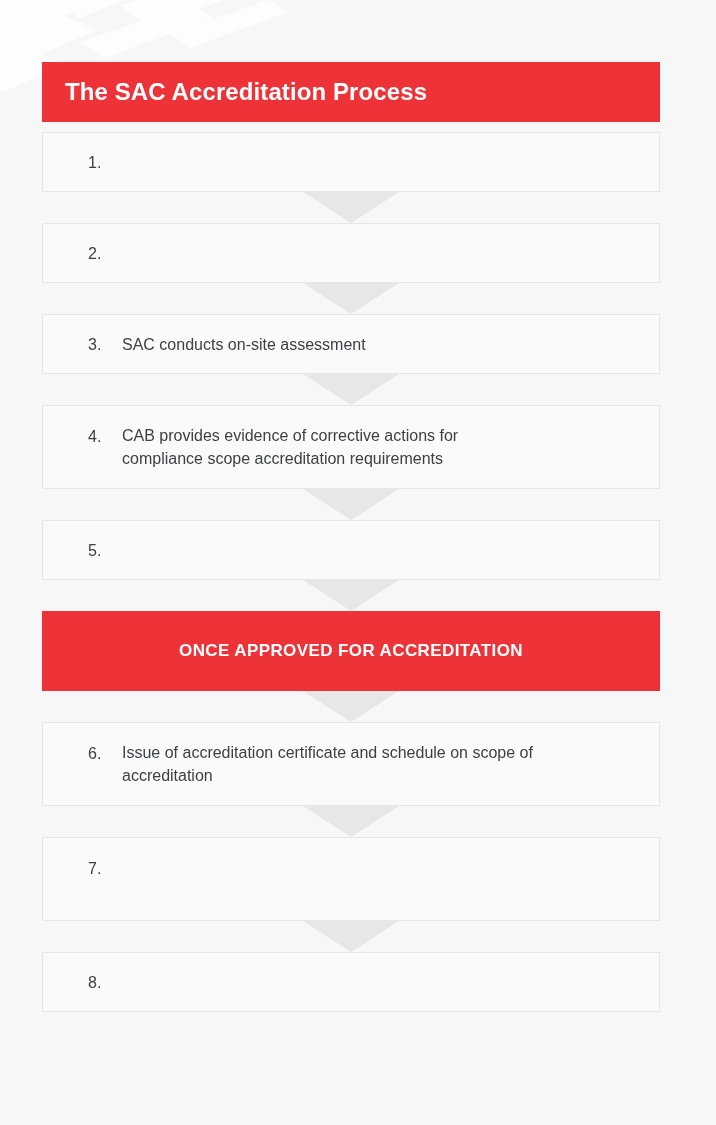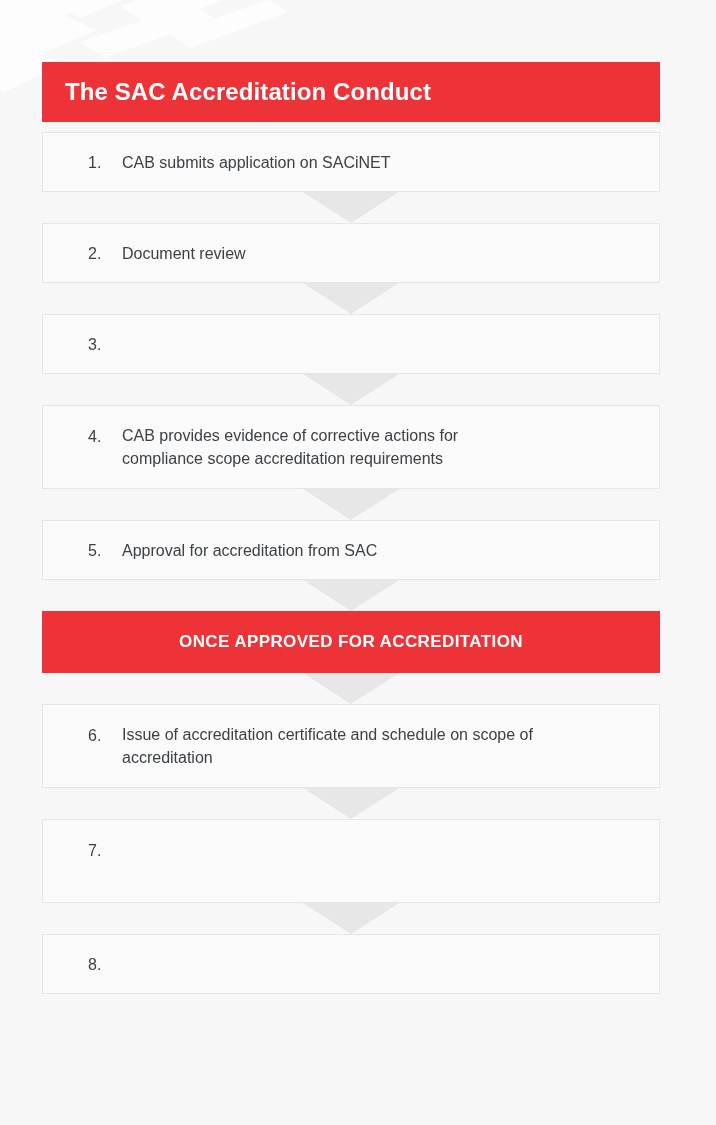--- a/index.html
+++ b/index.html
@@ -48,21 +48,21 @@
     align-items: center;
     padding: 0 0 0 23px;
   }
   .bar.title-bar .bar-text {
     font-size: 24px;
     font-weight: bold;
     letter-spacing: 0.1px;
     line-height: 1.1;
   }
   .bar.section-bar {
-    height: 62px;
+    height: 80px;
     display: flex;
     align-items: center;
     justify-content: center;
     padding: 0;
   }
   .bar.section-bar .bar-text {
     font-size: 17px;
     font-weight: bold;
     letter-spacing: 0.4px;
     line-height: 1.1;
@@ -131,64 +131,62 @@
     <path d="M120,6 L230,-30 L262,-14 L152,26 Z"></path>
     <path d="M80,42 L190,4 L214,18 L104,58 Z"></path>
     <path d="M-20,76 L40,54 L64,64 L4,92 Z"></path>
     <path d="M170,34 L268,0 L288,12 L190,48 Z"></path>
   </g>
 </svg>
 
 <div id="flow">
 
   <div class="bar title-bar">
-    <span class="bar-text">The SAC Accreditation Conduct</span>
+    <span class="bar-text">The SAC Accreditation Process</span>
   </div>
 
   <div class="gap-m"></div>
 
   <div class="step h1">
     <span class="step-num">1.</span>
-    <span class="step-text">CAB submits application on SACiNET</span>
   </div>
 
   <div class="arrow">
       <i></i>
     </div>
 
   <div class="step h1">
     <span class="step-num">2.</span>
-    <span class="step-text">Document review</span>
   </div>
 
   <div class="arrow">
       <i></i>
     </div>
 
   <div class="step h1">
     <span class="step-num">3.</span>
+    <span class="step-text">SAC conducts on-site assessment</span>
   </div>
 
   <div class="arrow">
       <i></i>
     </div>
 
   <div class="step h2">
     <span class="step-num">4.</span>
     <span class="step-text">CAB provides evidence of corrective actions for
 compliance scope accreditation requirements</span>
   </div>
 
   <div class="arrow">
       <i></i>
     </div>
 
   <div class="step h1">
     <span class="step-num">5.</span>
-    <span class="step-text">Approval for accreditation from SAC</span>
   </div>
 
   <div class="arrow">
       <i></i>
     </div>
 
   <div class="bar section-bar">
     <span class="bar-text">ONCE APPROVED FOR ACCREDITATION</span>
   </div>
 

